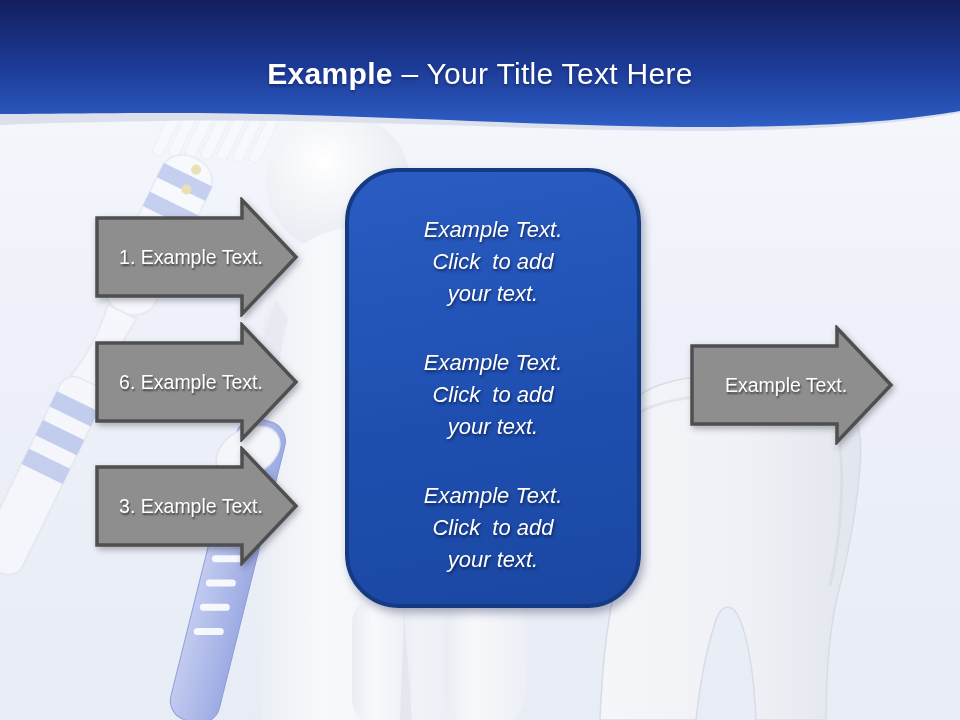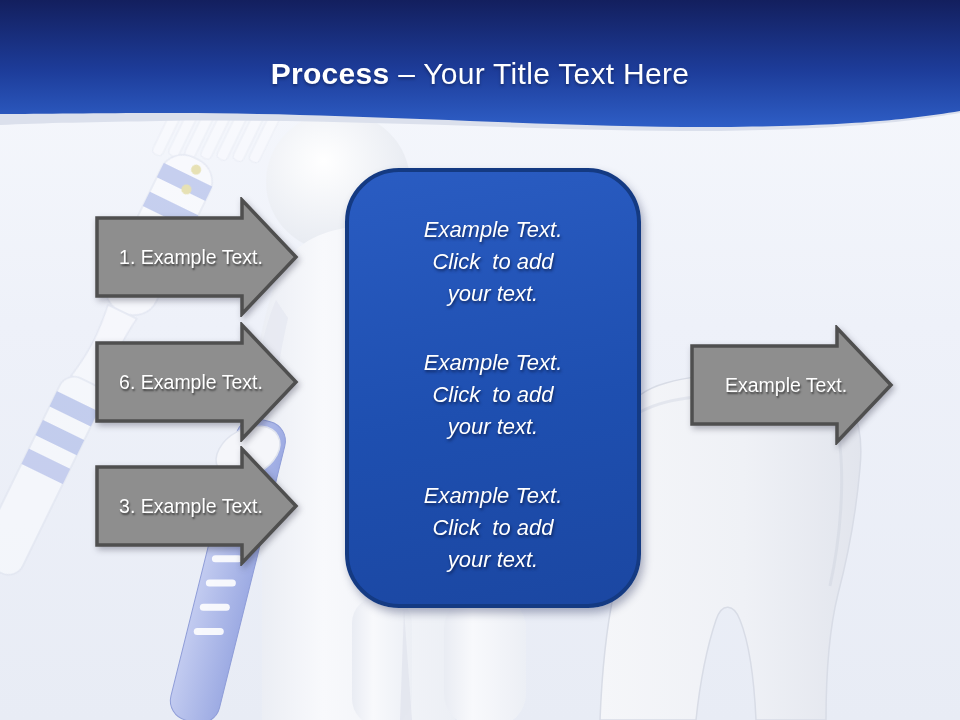--- a/index.html
+++ b/index.html
@@ -155,21 +155,21 @@
           <stop offset="0%" style="stop-color:var(--header-top,#131f5e)"></stop>
           <stop offset="55%" style="stop-color:var(--header-mid,#1d3c99)"></stop>
           <stop offset="100%" style="stop-color:var(--header-bottom,#2e5ec6)"></stop>
         </linearGradient>
       </defs>
 
       <path d="M0,0 H960 V113 C900,123 840,129 720,131 C560,132 340,118 160,121 C100,122 40,123 0,125 Z" fill="#dbe0ec"></path>
 
       <path d="M0,0 H960 V111 C900,121 840,126 720,127 C560,128 340,112 160,113 C100,113 40,114 0,114 Z" fill="url(#hdrGrad)"></path>
     </svg>
-    <div class="title"><span class="t-bold">Process</span> <span>– Your Title Text Here</span></div>
+    <div class="title"><span class="t-bold">Example</span> <span>– Your Title Text Here</span></div>
   </div>
 
   <div class="arrow arrow-1">
     <svg width="204" height="120" viewBox="0 0 204 120">
       <polygon points="2,21 147,21 147,3 201,60 147,117 147,99 2,99" style="fill:var(--arrow-fill,#8e8e8e);stroke:var(--arrow-border,#4f4f4f);stroke-width:3.5"></polygon>
     </svg>
     <div class="arrow-label">1. Example Text.</div>
   </div>
 
   <div class="arrow arrow-2">

